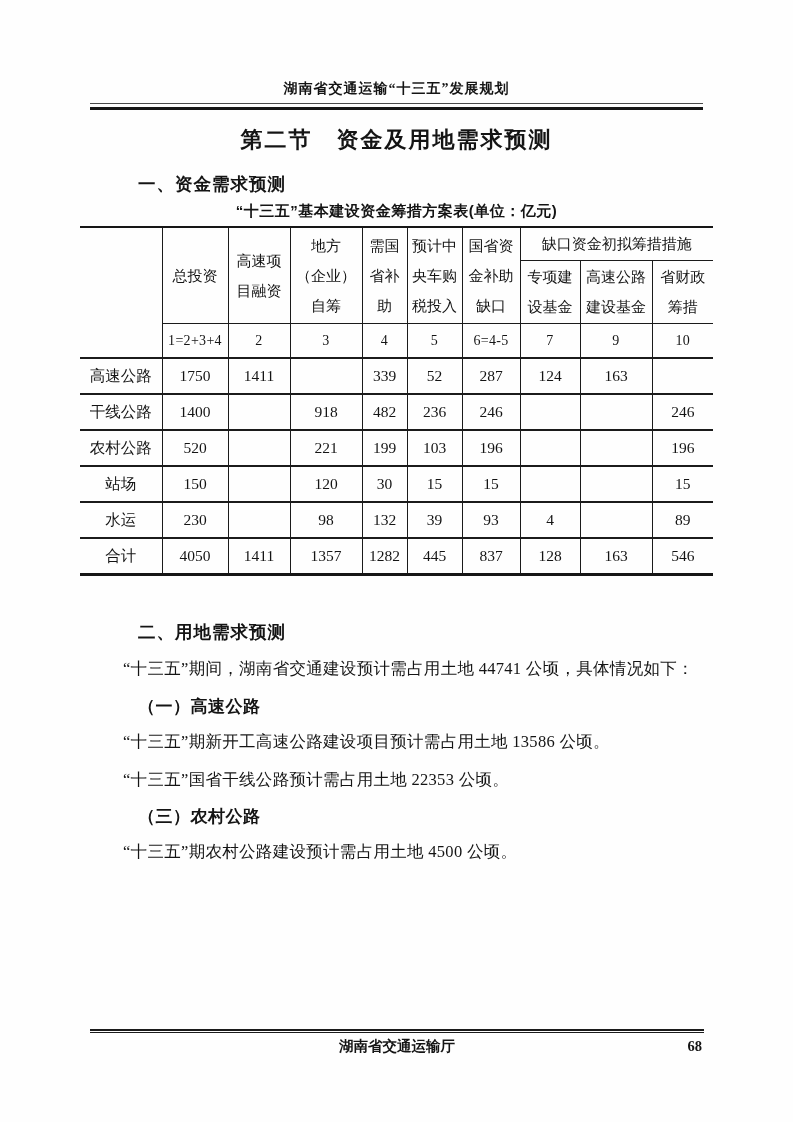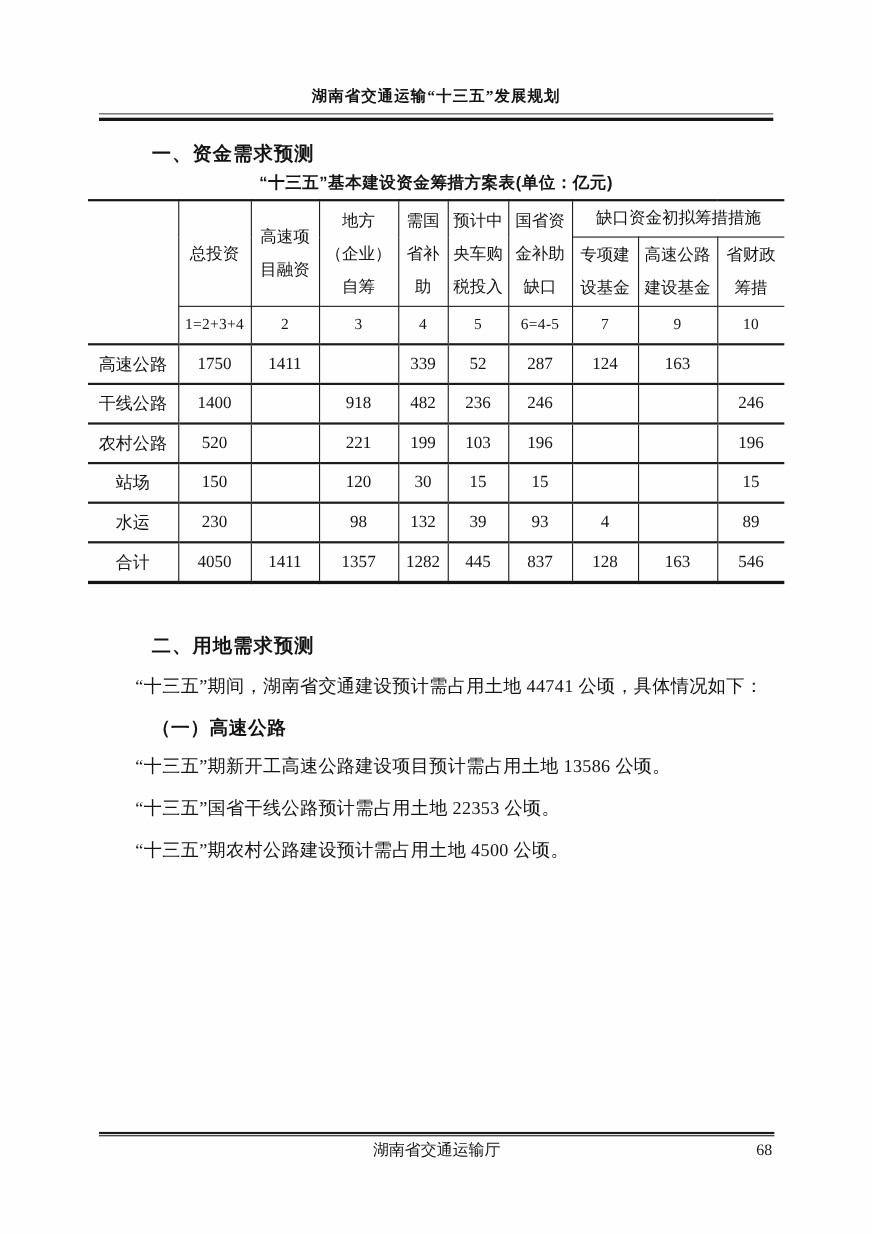--- a/index.html
+++ b/index.html
@@ -133,39 +133,41 @@
     height:1px;
     border-top:2.5px solid #1b1b1b;
     border-bottom:1.5px solid #1b1b1b;
   }
   .footer-row{
     position:relative;
     margin-top:3px;
     height:20px;
     font-size:14.5px;
     line-height:20px;
+    font-weight:bold;
   }
   .footer-org{
     position:absolute;left:0;right:0;
     text-align:center;
   }
   .footer-page{
     position:absolute;right:2px;top:0;
   }
 </style>
 </head>
 <body>
 
 <div class="page">
 
   <div class="running-header">
     <div class="header-title">湖南省交通运输“十三五”发展规划</div>
     <div class="header-rule"></div>
   </div>
 
+  <h1 class="doc-title">第二节　资金及用地需求预测</h1>
 
   <h2 class="h-l1">一、资金需求预测</h2>
 
 
   <div class="table-caption">“十三五”基本建设资金筹措方案表(单位：亿元)</div>
 
   <table class="fund-table">
     <colgroup>
       <col style="width:82px">
         <col style="width:66px">
@@ -293,20 +295,21 @@
   </table>
 
   <h2 class="h-l1 sec2">二、用地需求预测</h2>
   <p class="intro-p">“十三五”期间，湖南省交通建设预计需占用土地 44741 公顷，具体情况如下：</p>
 
   <h3 class="h-l2">（一）高速公路</h3>
   <p class="sub-p">“十三五”期新开工高速公路建设项目预计需占用土地 13586 公顷。</p>
 
   <p class="sub-p">“十三五”国省干线公路预计需占用土地 22353 公顷。</p>
 
+  <h3 class="h-l2">（三）农村公路</h3>
   <p class="sub-p">“十三五”期农村公路建设预计需占用土地 4500 公顷。</p>
 
   <div class="running-footer">
     <div class="footer-rule"></div>
     <div class="footer-row">
       <span class="footer-org">湖南省交通运输厅</span>
       <span class="footer-page">68</span>
     </div>
   </div>
 

